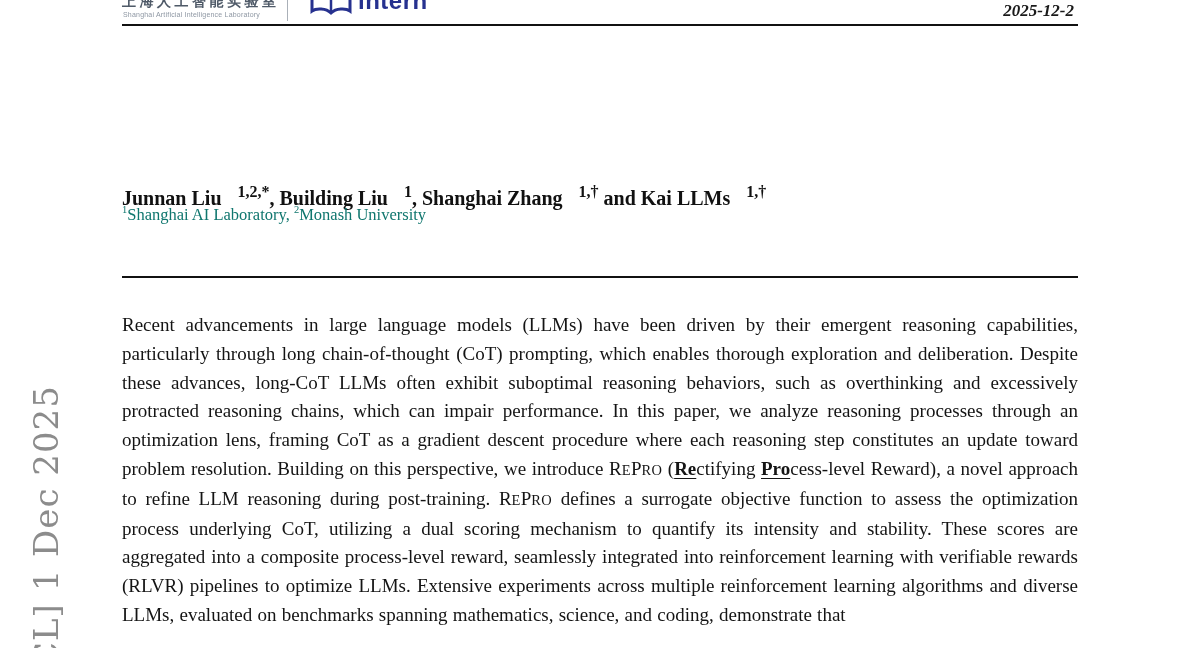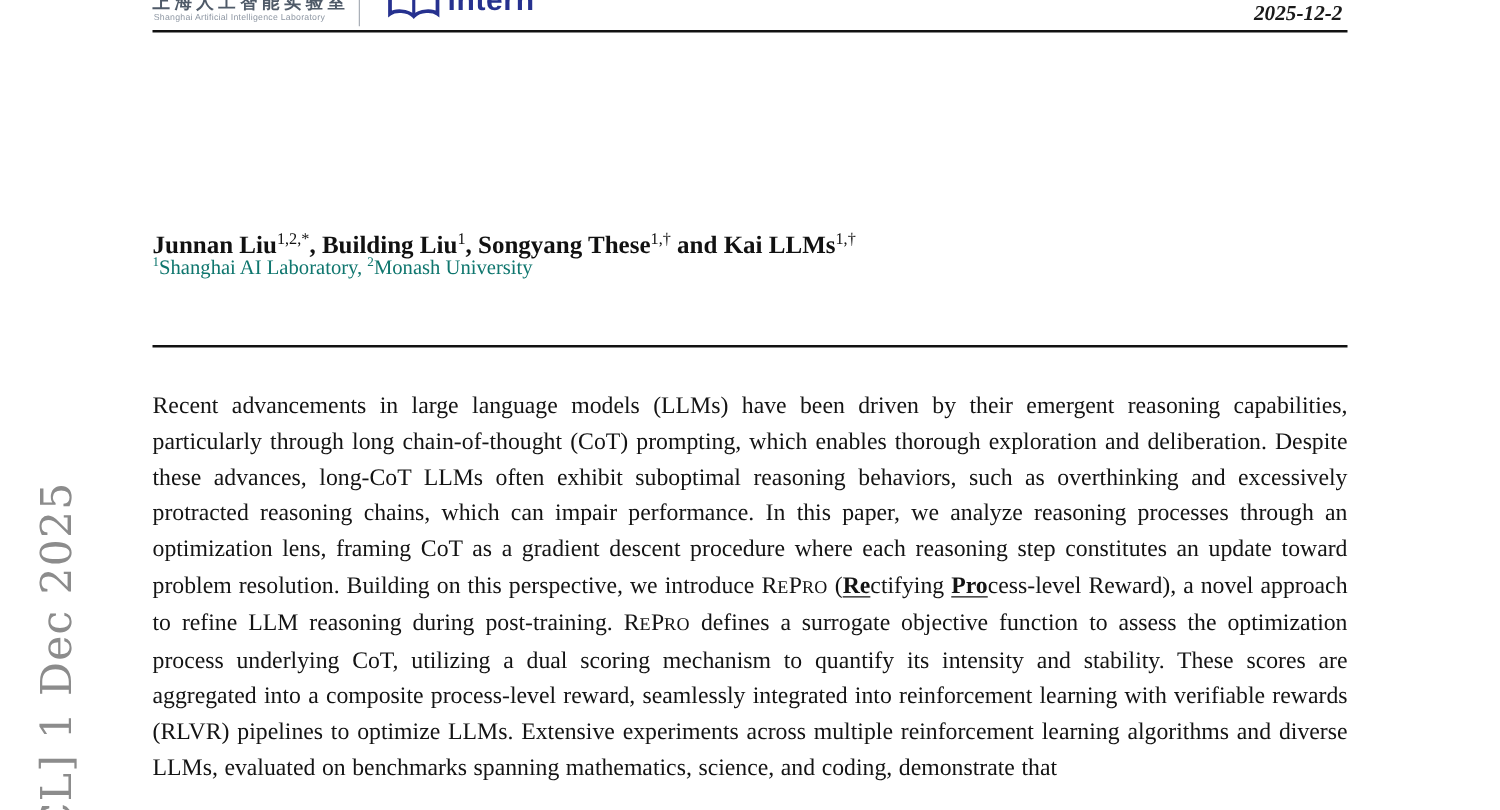--- a/index.html
+++ b/index.html
@@ -48,21 +48,21 @@
   .paper-title {
     position: absolute; left: 121px; top: 54px; max-width: 790px;
     font-size: 39px; font-weight: bold; color: #050505;
     line-height: 1.22; letter-spacing: -0.2px;
   }
 
   .authors-line {
     position: absolute; left: 122px; top: 183px;
     font-size: 20px; font-weight: bold; color: #111; white-space: nowrap;
   }
-  .authors-line sup { font-size: 13px; font-weight: normal; }
+  .authors-line sup { font-size: 16px; font-weight: bold; margin-left: 16px; }
 
   .affil-line {
     position: absolute; left: 122px; top: 204px;
     font-size: 16.5px; color: #0f766e; white-space: nowrap;
   }
   .affil-line sup { font-size: 10.5px; }
 
   .abstract {
     position: absolute; left: 122px; top: 311px; width: 956px;
     font-size: 19px; line-height: 28.8px; color: #141414;
@@ -94,21 +94,21 @@
       <span class="intern-label">intern</span>
     </div>
   </div>
 
   <div class="date-label">2025-12-2</div>
 
   <div class="rule rule-top"></div>
 
 
   <div class="authors-line">
-    <span>Junnan Liu</span><sup>1,2,*</sup><span>, </span><span>Building Liu</span><sup>1</sup><span>, </span><span>Songyang These</span><sup>1,†</sup><span> and </span><span>Kai LLMs</span><sup>1,†</sup>
+    <span>Junnan Liu</span><sup>1,2,*</sup><span>, </span><span>Building Liu</span><sup>1</sup><span>, </span><span>Shanghai Zhang</span><sup>1,†</sup><span> and </span><span>Kai LLMs</span><sup>1,†</sup>
   </div>
 
   <div class="affil-line">
     <sup>1</sup><span>Shanghai AI Laboratory, </span><sup>2</sup><span>Monash University</span>
   </div>
 
   <div class="rule rule-mid"></div>
 
   <p class="abstract"><span>Recent advancements in large language models (LLMs) have been driven by their emergent reasoning capabilities, particularly through long chain-of-thought (CoT) prompting, which enables thorough exploration and deliberation. Despite these advances, long-CoT LLMs often exhibit suboptimal reasoning behaviors, such as overthinking and excessively protracted reasoning chains, which can impair performance. In this paper, we analyze reasoning processes through an optimization lens, framing CoT as a gradient descent procedure where each reasoning step constitutes an update toward problem resolution. Building on this perspective, we introduce </span><span>R</span><span class="sc-small">E</span><span>P</span><span class="sc-small">R</span><span class="sc-small">O</span><span> (</span><span class="seg-bu">Re</span><span>ctifying </span><span class="seg-bu">Pro</span><span>cess-level Reward), a novel approach to refine LLM reasoning during post-training. </span><span>R</span><span class="sc-small">E</span><span>P</span><span class="sc-small">R</span><span class="sc-small">O</span><span> defines a surrogate objective function to assess the optimization process underlying CoT, utilizing a dual scoring mechanism to quantify its intensity and stability. These scores are aggregated into a composite process-level reward, seamlessly integrated into reinforcement learning with verifiable rewards (RLVR) pipelines to optimize LLMs. Extensive experiments across multiple reinforcement learning algorithms and diverse LLMs, evaluated on benchmarks spanning mathematics, science, and coding, demonstrate that</span></p>
 

